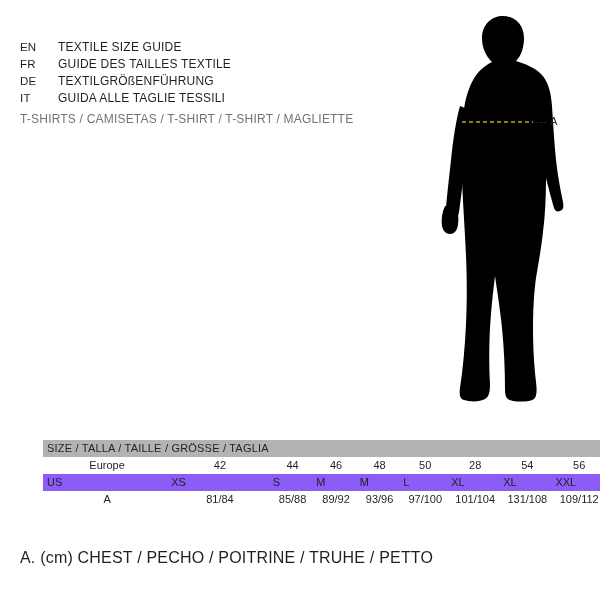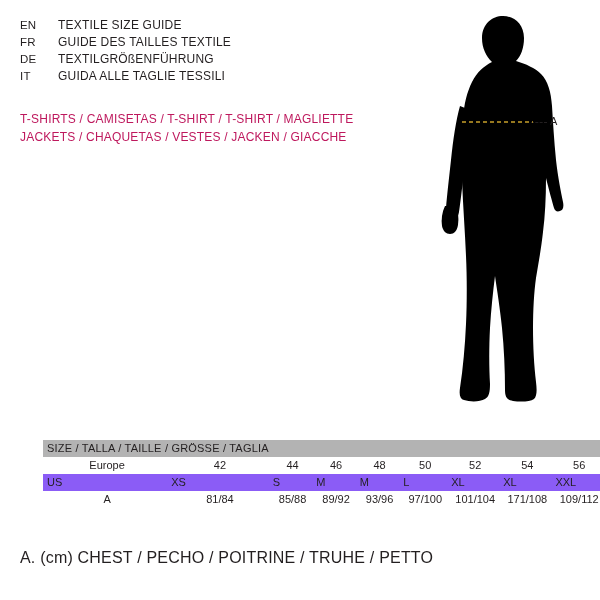--- a/index.html
+++ b/index.html
@@ -39,35 +39,36 @@
     flex: 0 0 38px;
     font-size: 11.5px;
     letter-spacing: 0.2px;
     color: #231f20;
   }
   .lang-text {
     font-size: 12px;
     letter-spacing: 0.2px;
     color: #231f20;
     white-space: nowrap;
+    margin-top: 22px;
   }
 
   
   .category-block {
     position: absolute;
     left: 20px;
     top: 110px;
     width: 400px;
   }
   .category-line {
     font-size: 12px;
     line-height: 18px;
     letter-spacing: 0.2px;
     white-space: nowrap;
-    color: #be185d;
+    color: #737373;
   }
 
   
   .figure-wrap {
     position: absolute;
     left: 400px;
     top: 10px;
     width: 200px;
     height: 400px;
   }
@@ -163,21 +164,20 @@
       <span class="lang-text">TEXTILGRÖßENFÜHRUNG</span>
     </div>
     <div class="lang-row">
       <span class="lang-code">IT</span>
       <span class="lang-text">GUIDA ALLE TAGLIE TESSILI</span>
     </div>
   </div>
 
   <div class="category-block">
     <div class="category-line">T-SHIRTS / CAMISETAS / T-SHIRT / T-SHIRT / MAGLIETTE</div>
-    <div class="category-line">JACKETS / CHAQUETAS / VESTES / JACKEN / GIACCHE</div>
   </div>
 
   <div class="figure-wrap">
     <svg width="200" height="400" viewBox="0 0 200 400">
       <path fill="#000000" d="
         M 82 28
         C 82 14, 92 6, 103 6
         C 114 6, 124 14, 124 28
         C 124 38, 121 46, 116 51
         C 126 54, 135 58, 141 64
@@ -249,21 +249,21 @@
       <td class="col-val"></td>
       <td class="col-val"></td>
     </tr>
     <tr class="row-plain">
       <td class="col-label">Europe</td>
       <td class="col-val">42</td>
       <td class="col-val">44</td>
       <td class="col-val">46</td>
       <td class="col-val">48</td>
       <td class="col-val">50</td>
-      <td class="col-val">52</td>
+      <td class="col-val">28</td>
       <td class="col-val">54</td>
       <td class="col-val">56</td>
     </tr>
     <tr class="row-alt">
       <td class="col-label">US</td>
       <td class="col-val">XS</td>
       <td class="col-val">S</td>
       <td class="col-val">M</td>
       <td class="col-val">M</td>
       <td class="col-val">L</td>
@@ -272,21 +272,21 @@
       <td class="col-val">XXL</td>
     </tr>
     <tr class="row-plain">
       <td class="col-label">A</td>
       <td class="col-val">81/84</td>
       <td class="col-val">85/88</td>
       <td class="col-val">89/92</td>
       <td class="col-val">93/96</td>
       <td class="col-val">97/100</td>
       <td class="col-val">101/104</td>
-      <td class="col-val">171/108</td>
+      <td class="col-val">131/108</td>
       <td class="col-val">109/112</td>
     </tr>
   </tbody>
     </table>
 
   <div class="footnote">A. (cm) CHEST / PECHO / POITRINE / TRUHE / PETTO</div>
 
 </div>
 
 </body></html>

